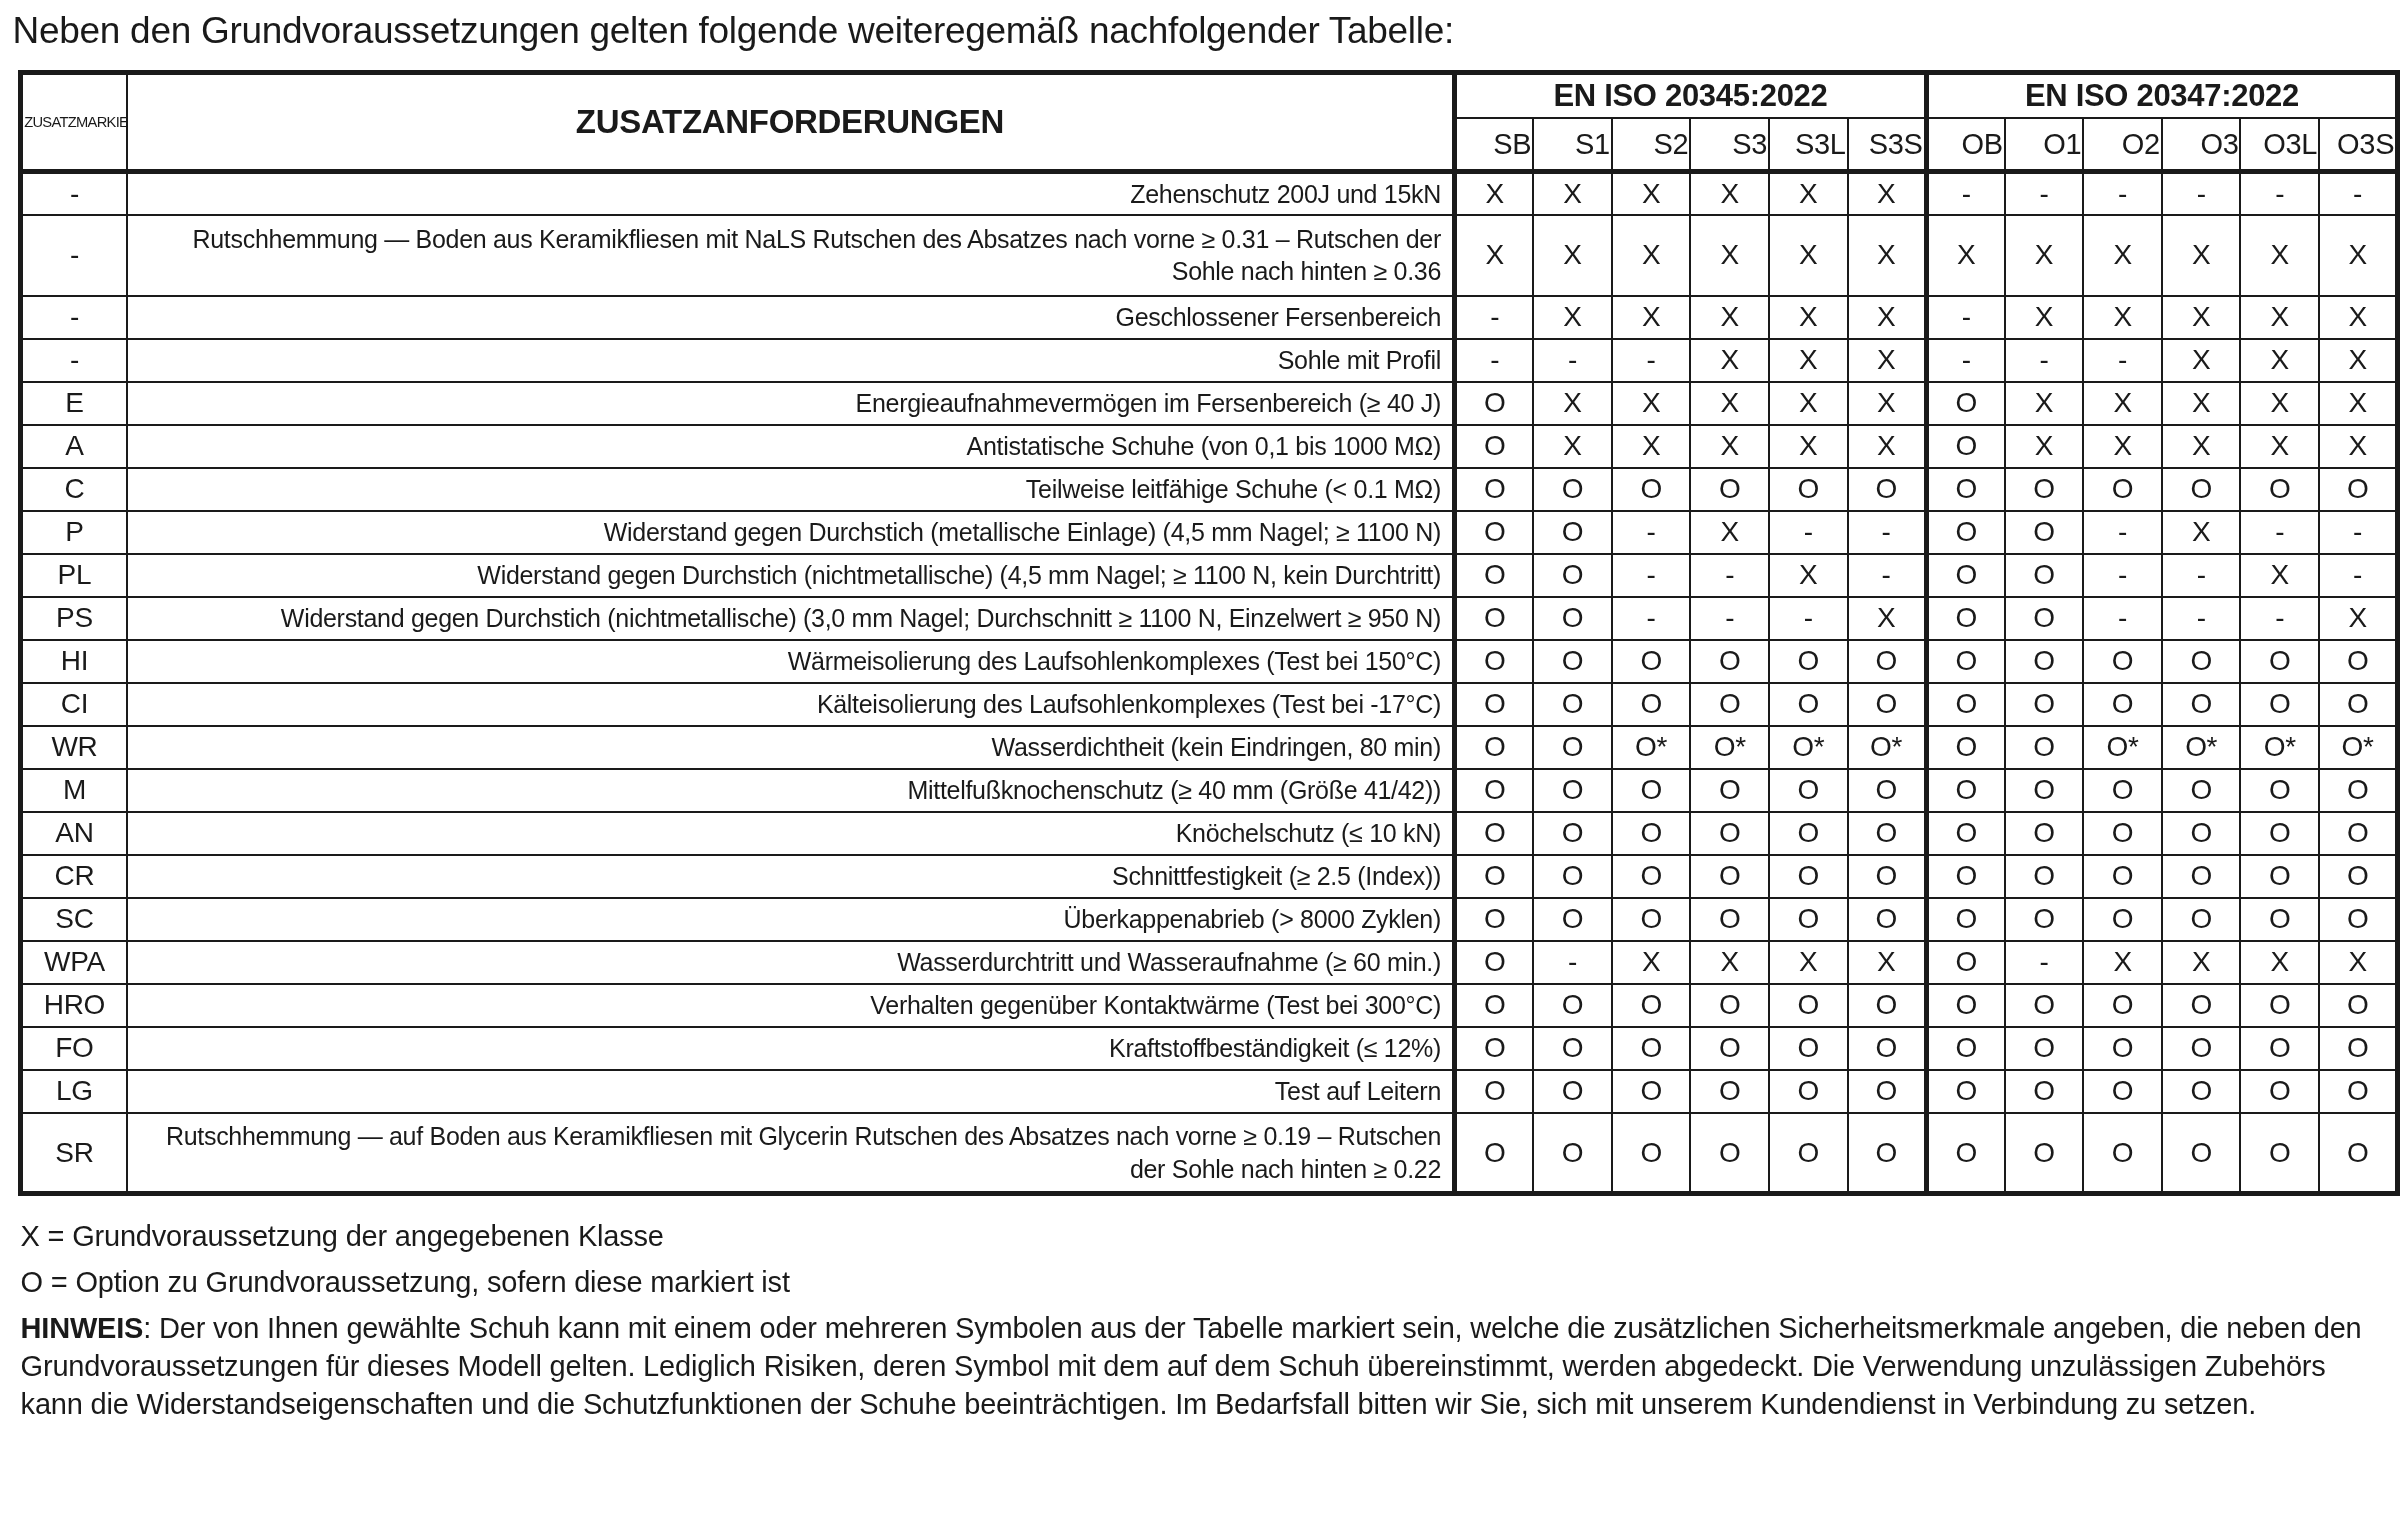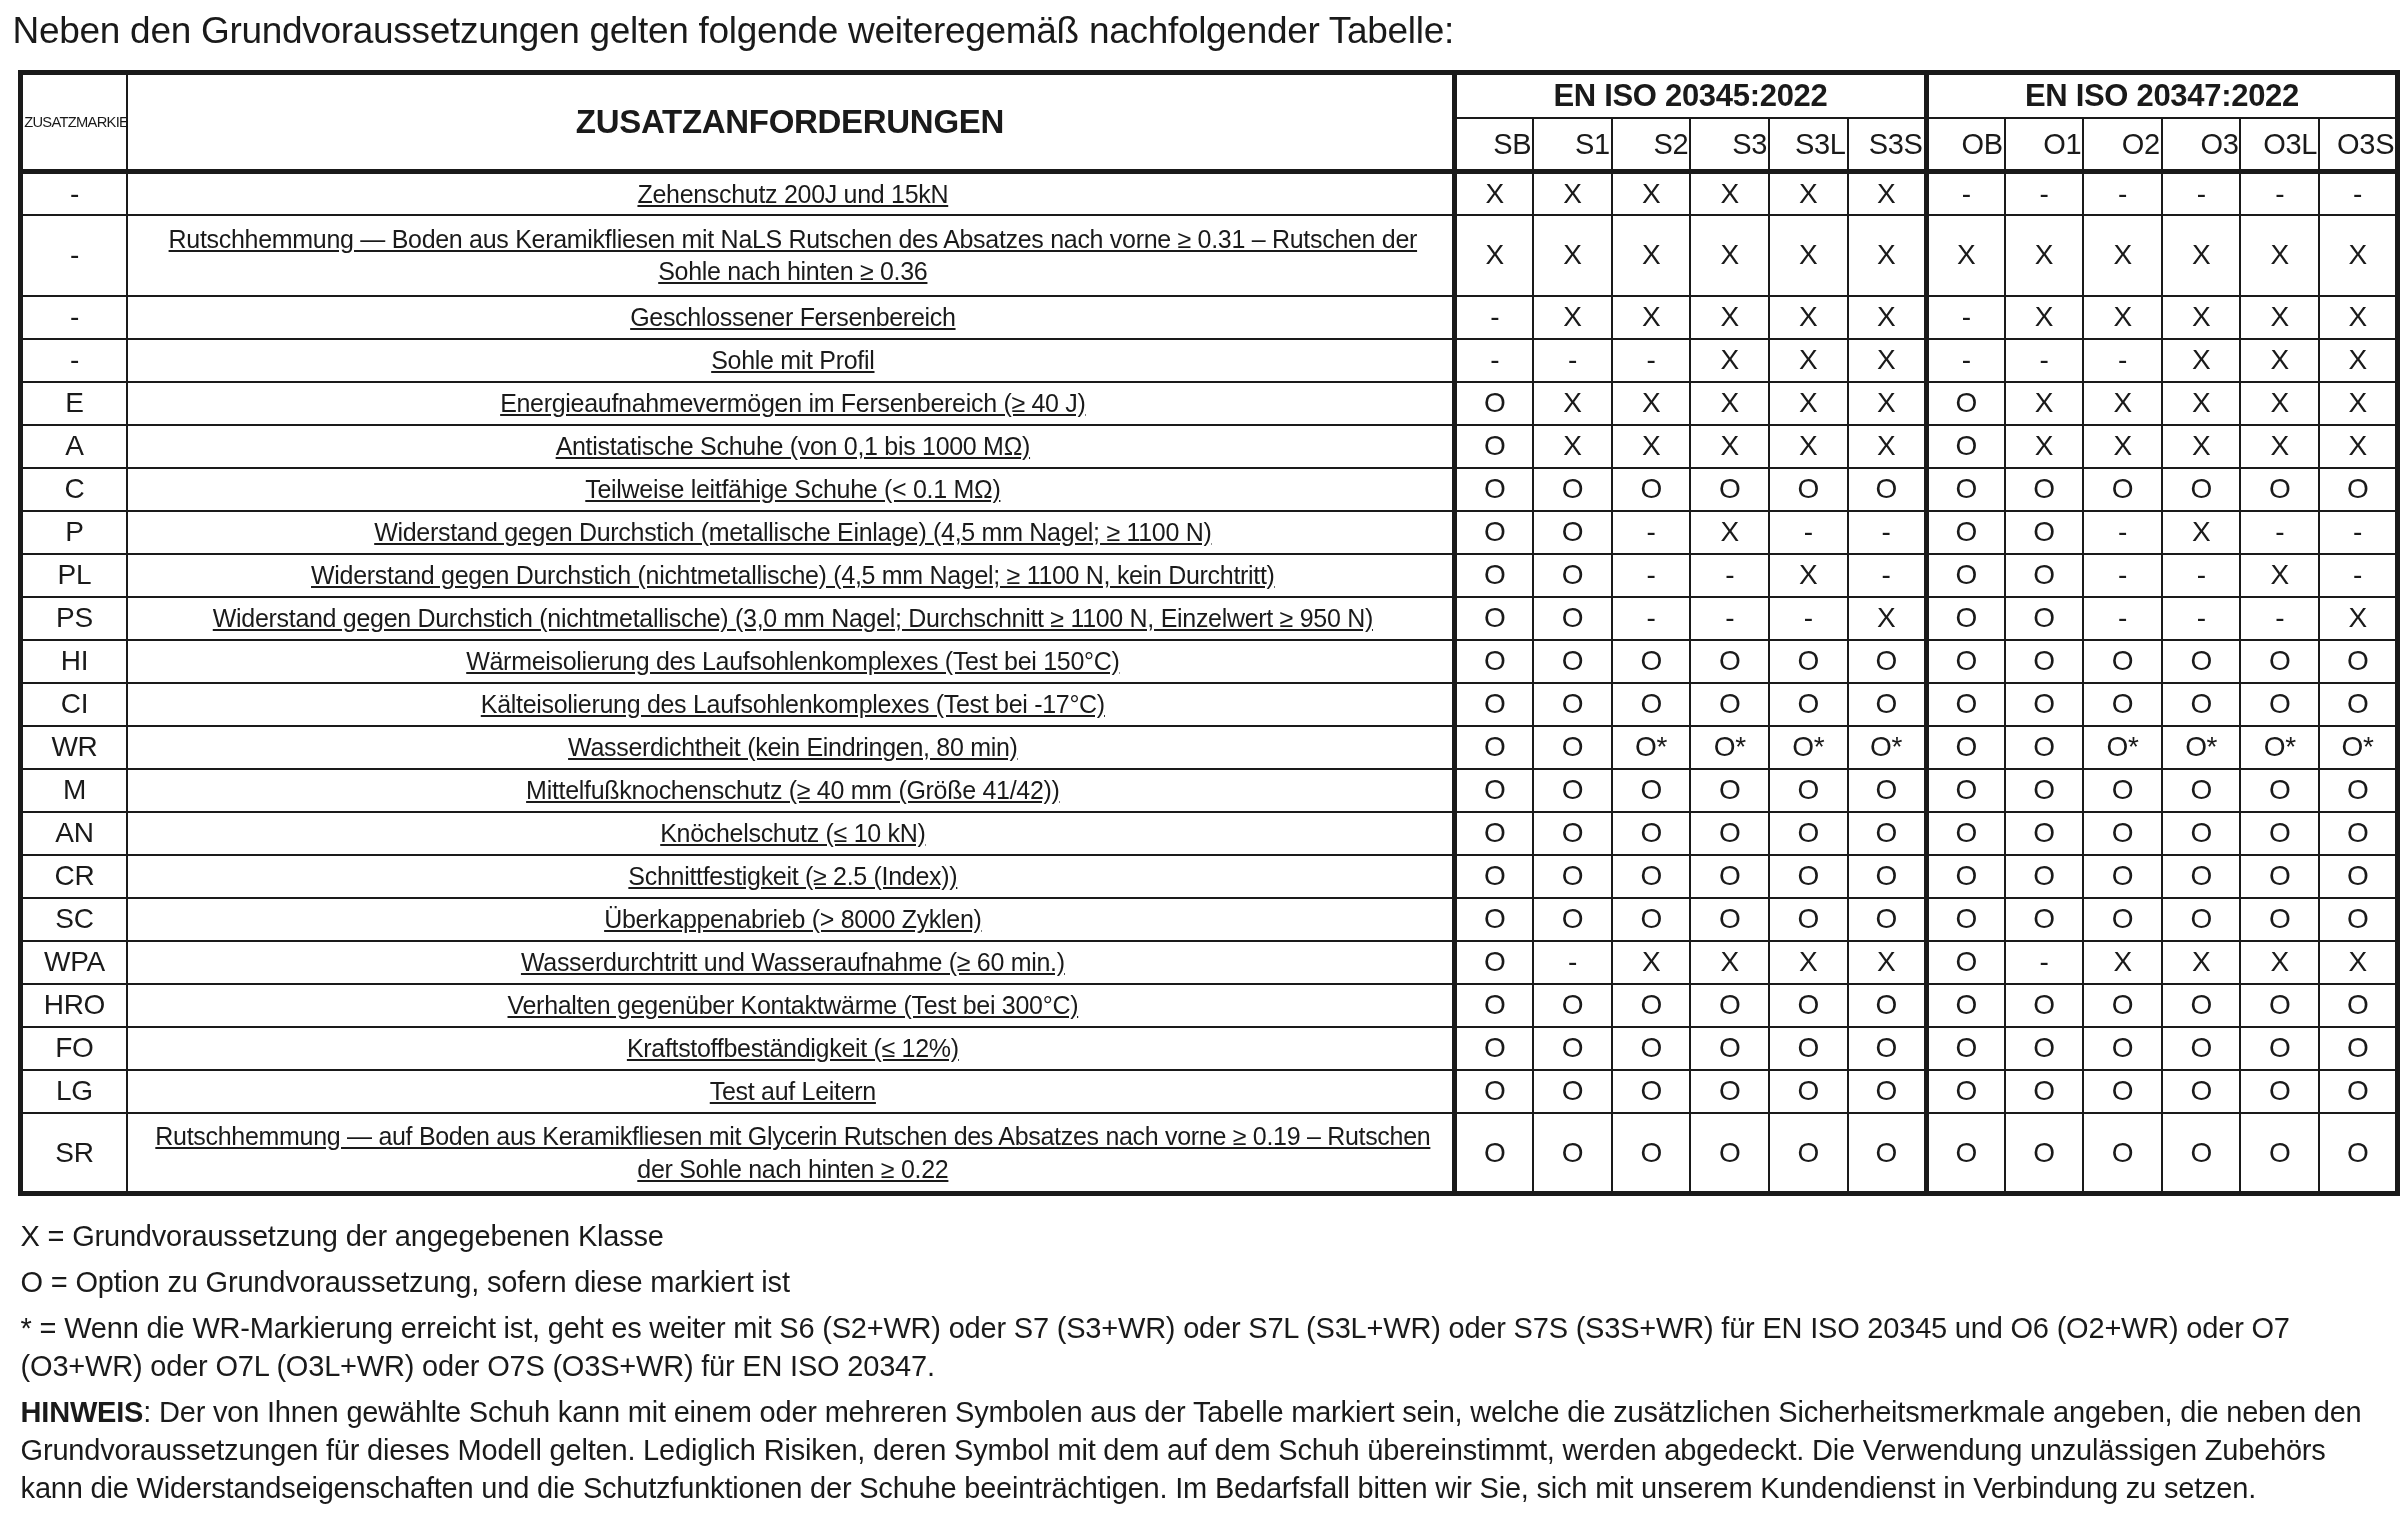--- a/index.html
+++ b/index.html
@@ -43,23 +43,22 @@
     border-bottom:5.6px solid var(--ink);
   }
   th.grp{font-size:31px;font-weight:bold;text-align:center;border-bottom:2.8px solid var(--ink);}
   tr.sub th{
     font-size:29px;font-weight:normal;text-align:right;
     border-bottom:5.6px solid var(--ink);
   }
   .grp-start{border-left:5.6px solid var(--ink);}
   td.mark{font-size:28px;text-align:center;}
   td.req{
-    font-size:25px;text-align:center;line-height:1.3;
+    font-size:25px;text-align:right;line-height:1.3;
     padding:2.8px 11.2px 2.8px 17px;
-    text-decoration:underline;
   }
   td.val{font-size:28px;text-align:center;padding:0;}
   .footer{margin:21px 0 0 2.8px;}
   .footer p{
     margin:8px;font-size:29px;line-height:38px;letter-spacing:-0.2px;
   }
   .footer .b{font-weight:bold;}
 </style>
 </head>
 <body>
@@ -457,16 +456,15 @@
         <td class="val">O</td>
         <td class="val">O</td>
         <td class="val">O</td>
       </tr>
     </tbody>
 </table>
 
 <div class="footer">
   <p>X = Grundvoraussetzung der angegebenen Klasse</p>
   <p>O = Option zu Grundvoraussetzung, sofern diese markiert ist</p>
-  <p>* = Wenn die WR-Markierung erreicht ist, geht es weiter mit S6 (S2+WR) oder S7 (S3+WR) oder S7L (S3L+WR) oder S7S (S3S+WR) für EN ISO 20345 und O6 (O2+WR) oder O7 (O3+WR) oder O7L (O3L+WR) oder O7S (O3S+WR) für EN ISO 20347.</p>
   <p><span class="b">HINWEIS</span><span>: Der von Ihnen gewählte Schuh kann mit einem oder mehreren Symbolen aus der Tabelle markiert sein, welche die zusätzlichen Sicherheitsmerkmale angeben, die neben den Grundvoraussetzungen für dieses Modell gelten. Lediglich Risiken, deren Symbol mit dem auf dem Schuh übereinstimmt, werden abgedeckt. Die Verwendung unzulässigen Zubehörs kann die Widerstandseigenschaften und die Schutzfunktionen der Schuhe beeinträchtigen. Im Bedarfsfall bitten wir Sie, sich mit unserem Kundendienst in Verbindung zu setzen.</span></p>
 </div>
 
 
 </body></html>

